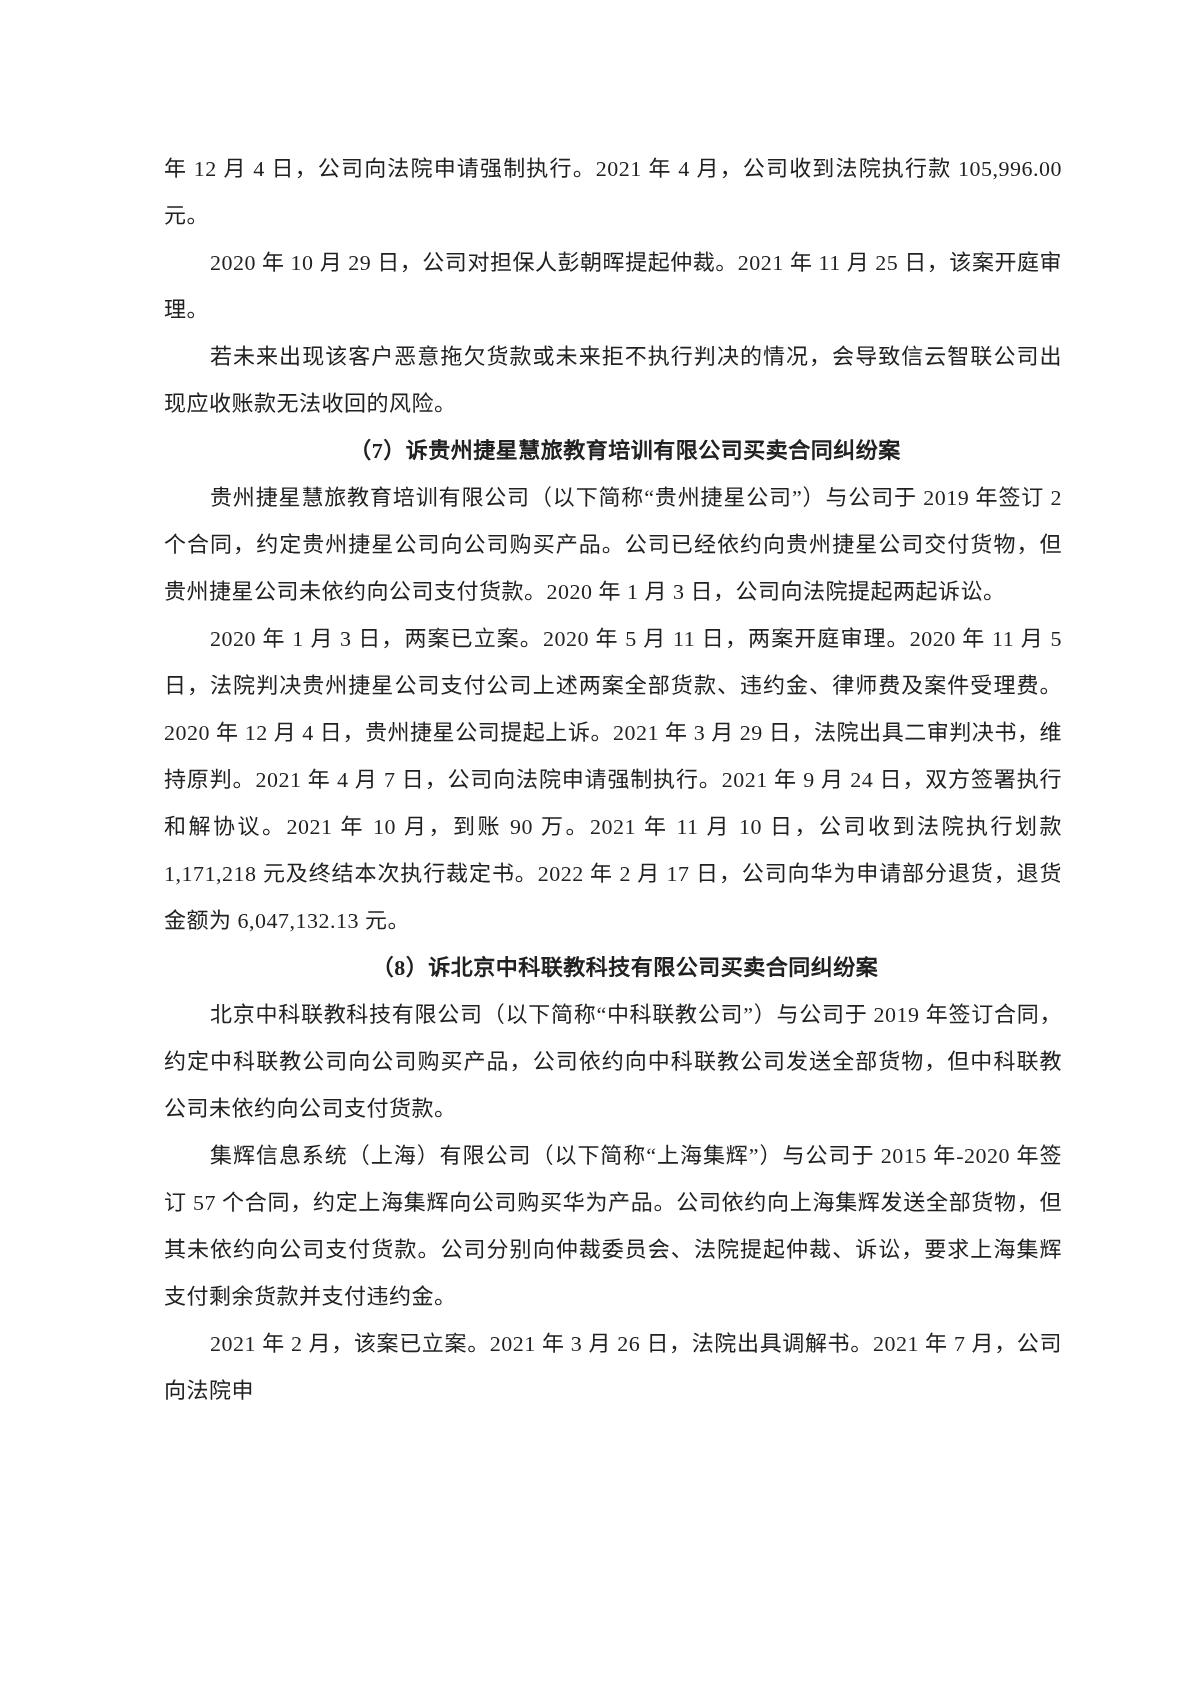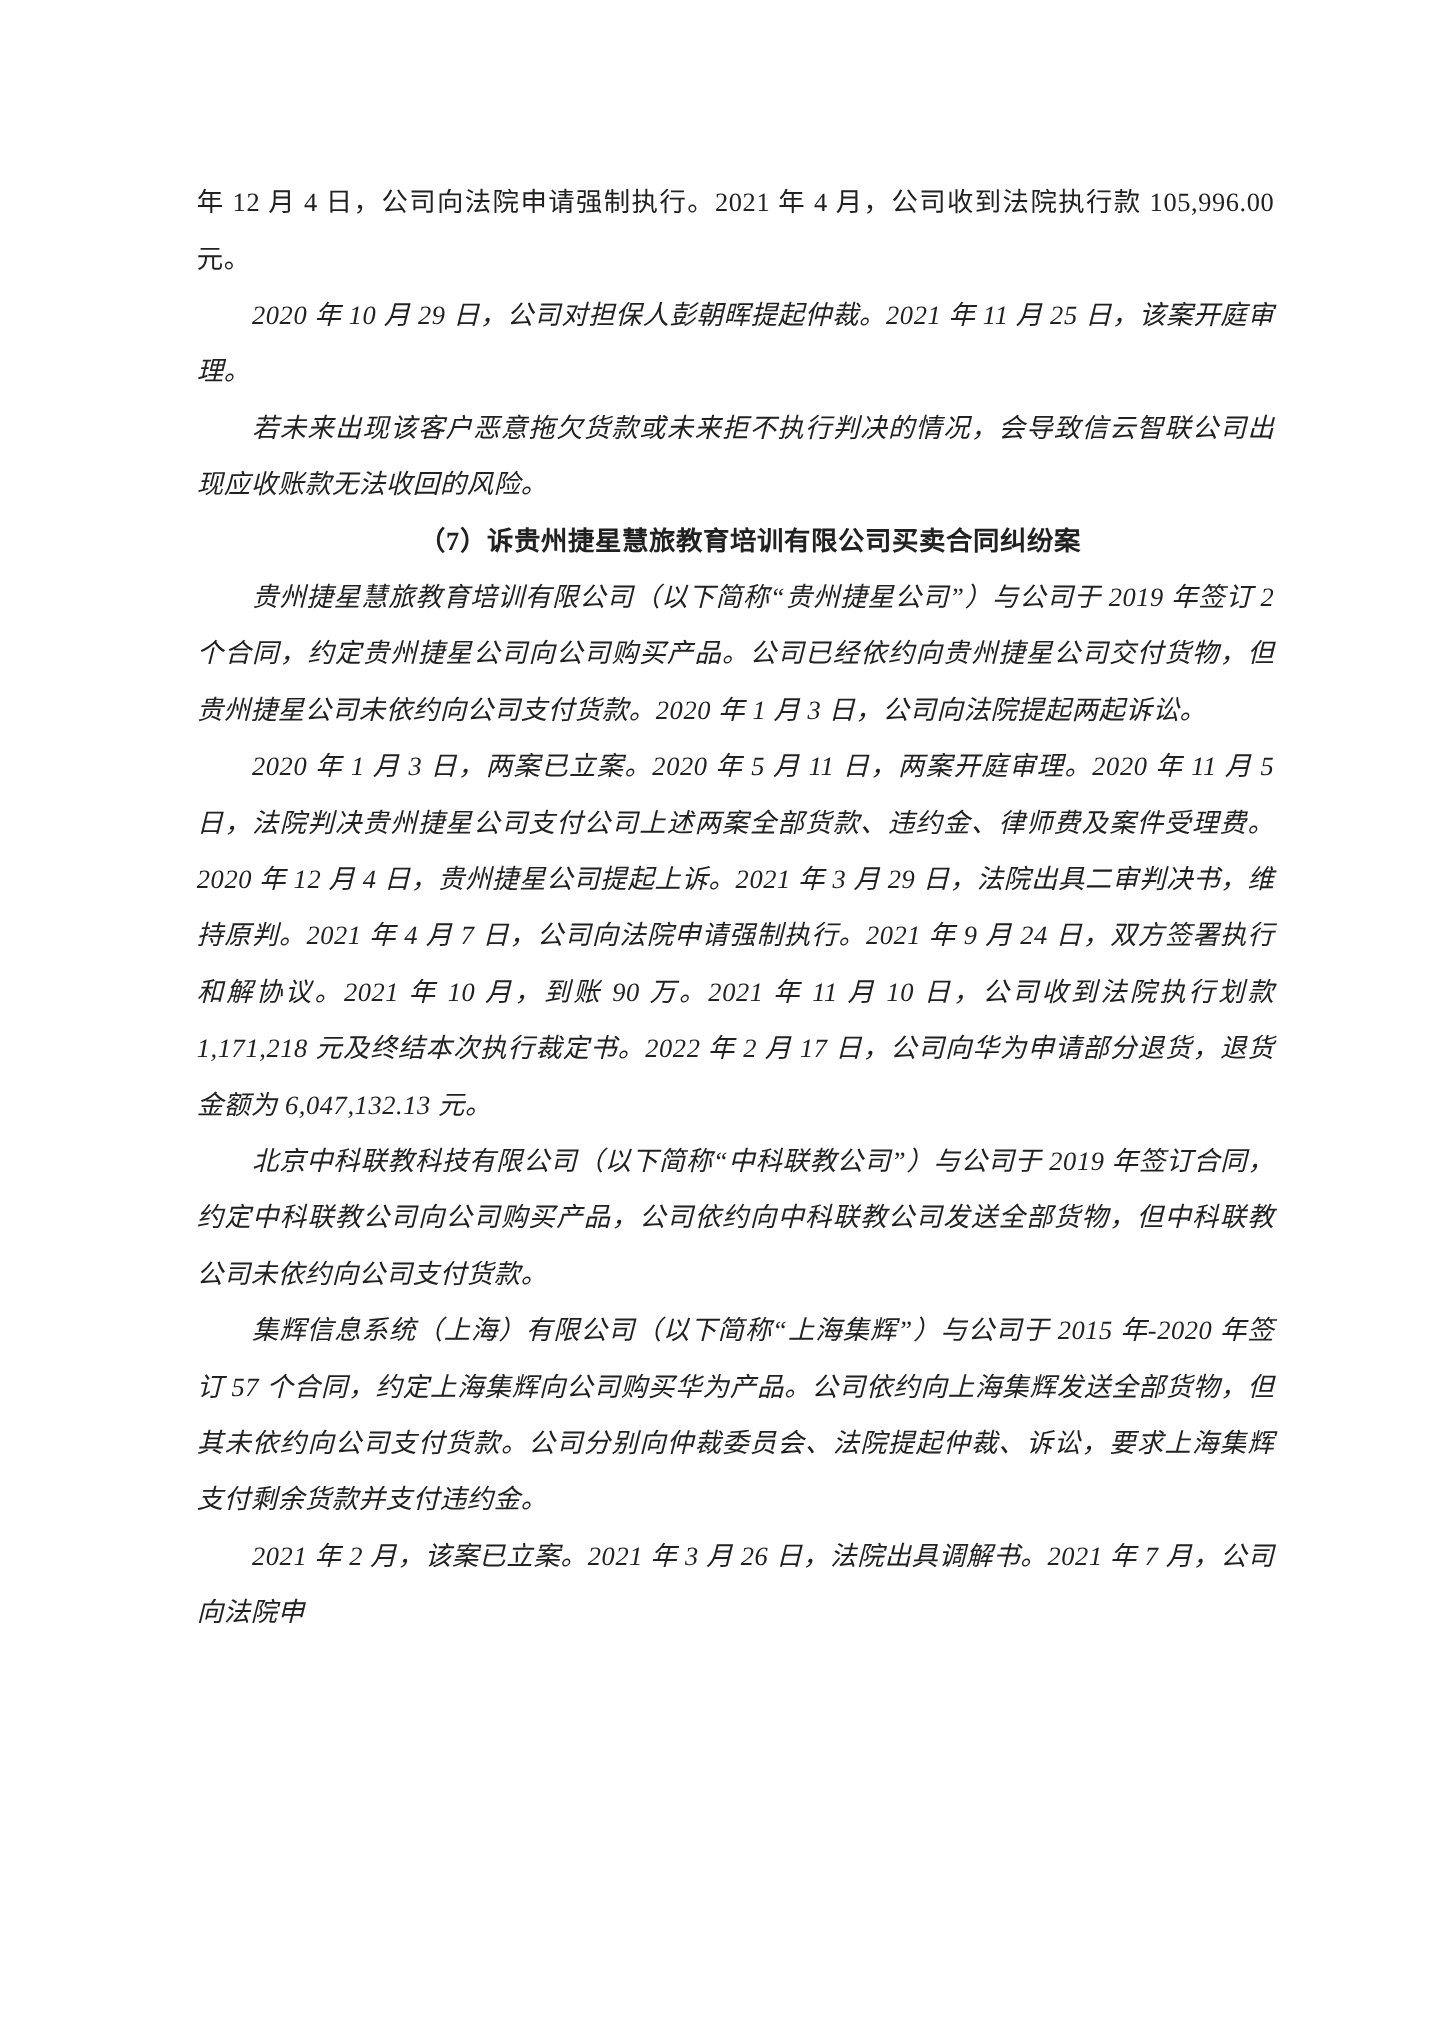--- a/index.html
+++ b/index.html
@@ -25,21 +25,20 @@
   .content p {
     margin: 0;
     padding: 0;
     font-size: 22px;
     line-height: 47px;
     text-align: justify;
     letter-spacing: 0.5px;
   }
   .content p.paragraph.indent {
     text-indent: 46px;
-    font-style: italic;
   }
   .content p.heading {
     font-weight: bold;
     text-indent: 24px;
     text-align: center;
   }
   .footer {
     position: absolute;
     left: 0;
     right: 0;
@@ -54,18 +53,19 @@
 <body>
 
 <div class="page">
   <main class="content" id="content">
       <p class="paragraph">年 12 月 4 日，公司向法院申请强制执行。2021 年 4 月，公司收到法院执行款 105,996.00 元。</p>
       <p class="paragraph indent">2020 年 10 月 29 日，公司对担保人彭朝晖提起仲裁。2021 年 11 月 25 日，该案开庭审理。</p>
       <p class="paragraph indent">若未来出现该客户恶意拖欠货款或未来拒不执行判决的情况，会导致信云智联公司出现应收账款无法收回的风险。</p>
       <p class="heading indent">（7）诉贵州捷星慧旅教育培训有限公司买卖合同纠纷案</p>
       <p class="paragraph indent">贵州捷星慧旅教育培训有限公司（以下简称“贵州捷星公司”）与公司于 2019 年签订 2 个合同，约定贵州捷星公司向公司购买产品。公司已经依约向贵州捷星公司交付货物，但贵州捷星公司未依约向公司支付货款。2020 年 1 月 3 日，公司向法院提起两起诉讼。</p>
       <p class="paragraph indent">2020 年 1 月 3 日，两案已立案。2020 年 5 月 11 日，两案开庭审理。2020 年 11 月 5 日，法院判决贵州捷星公司支付公司上述两案全部货款、违约金、律师费及案件受理费。2020 年 12 月 4 日，贵州捷星公司提起上诉。2021 年 3 月 29 日，法院出具二审判决书，维持原判。2021 年 4 月 7 日，公司向法院申请强制执行。2021 年 9 月 24 日，双方签署执行和解协议。2021 年 10 月，到账 90 万。2021 年 11 月 10 日，公司收到法院执行划款 1,171,218 元及终结本次执行裁定书。2022 年 2 月 17 日，公司向华为申请部分退货，退货金额为 6,047,132.13 元。</p>
+      <p class="heading indent">（8）诉北京中科联教科技有限公司买卖合同纠纷案</p>
       <p class="paragraph indent">北京中科联教科技有限公司（以下简称“中科联教公司”）与公司于 2019 年签订合同，约定中科联教公司向公司购买产品，公司依约向中科联教公司发送全部货物，但中科联教公司未依约向公司支付货款。</p>
       <p class="paragraph indent">集辉信息系统（上海）有限公司（以下简称“上海集辉”）与公司于 2015 年-2020 年签订 57 个合同，约定上海集辉向公司购买华为产品。公司依约向上海集辉发送全部货物，但其未依约向公司支付货款。公司分别向仲裁委员会、法院提起仲裁、诉讼，要求上海集辉支付剩余货款并支付违约金。</p>
       <p class="paragraph indent">2021 年 2 月，该案已立案。2021 年 3 月 26 日，法院出具调解书。2021 年 7 月，公司向法院申</p>
     </main>
   <div class="footer">35</div>
 </div>
 
 </body></html>

